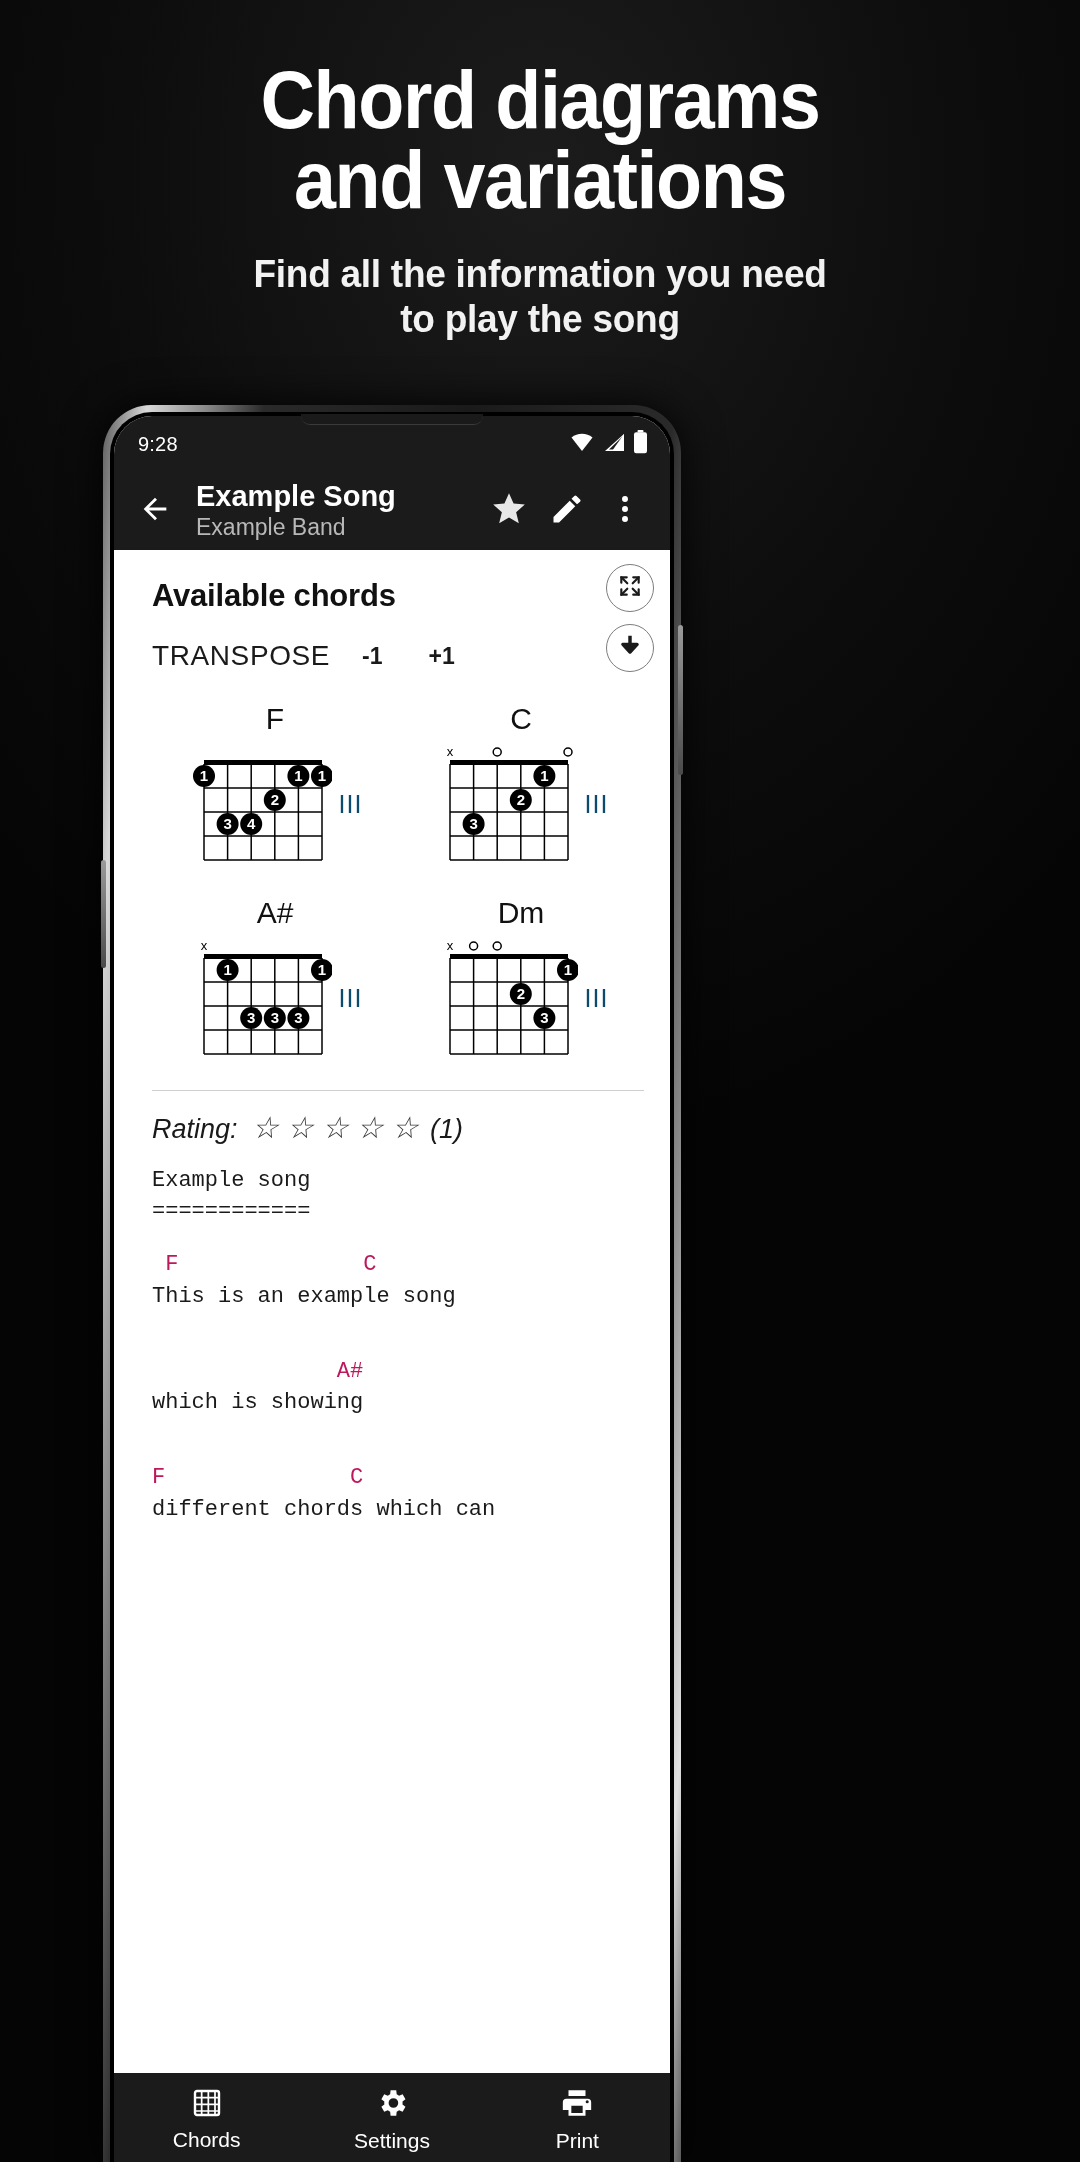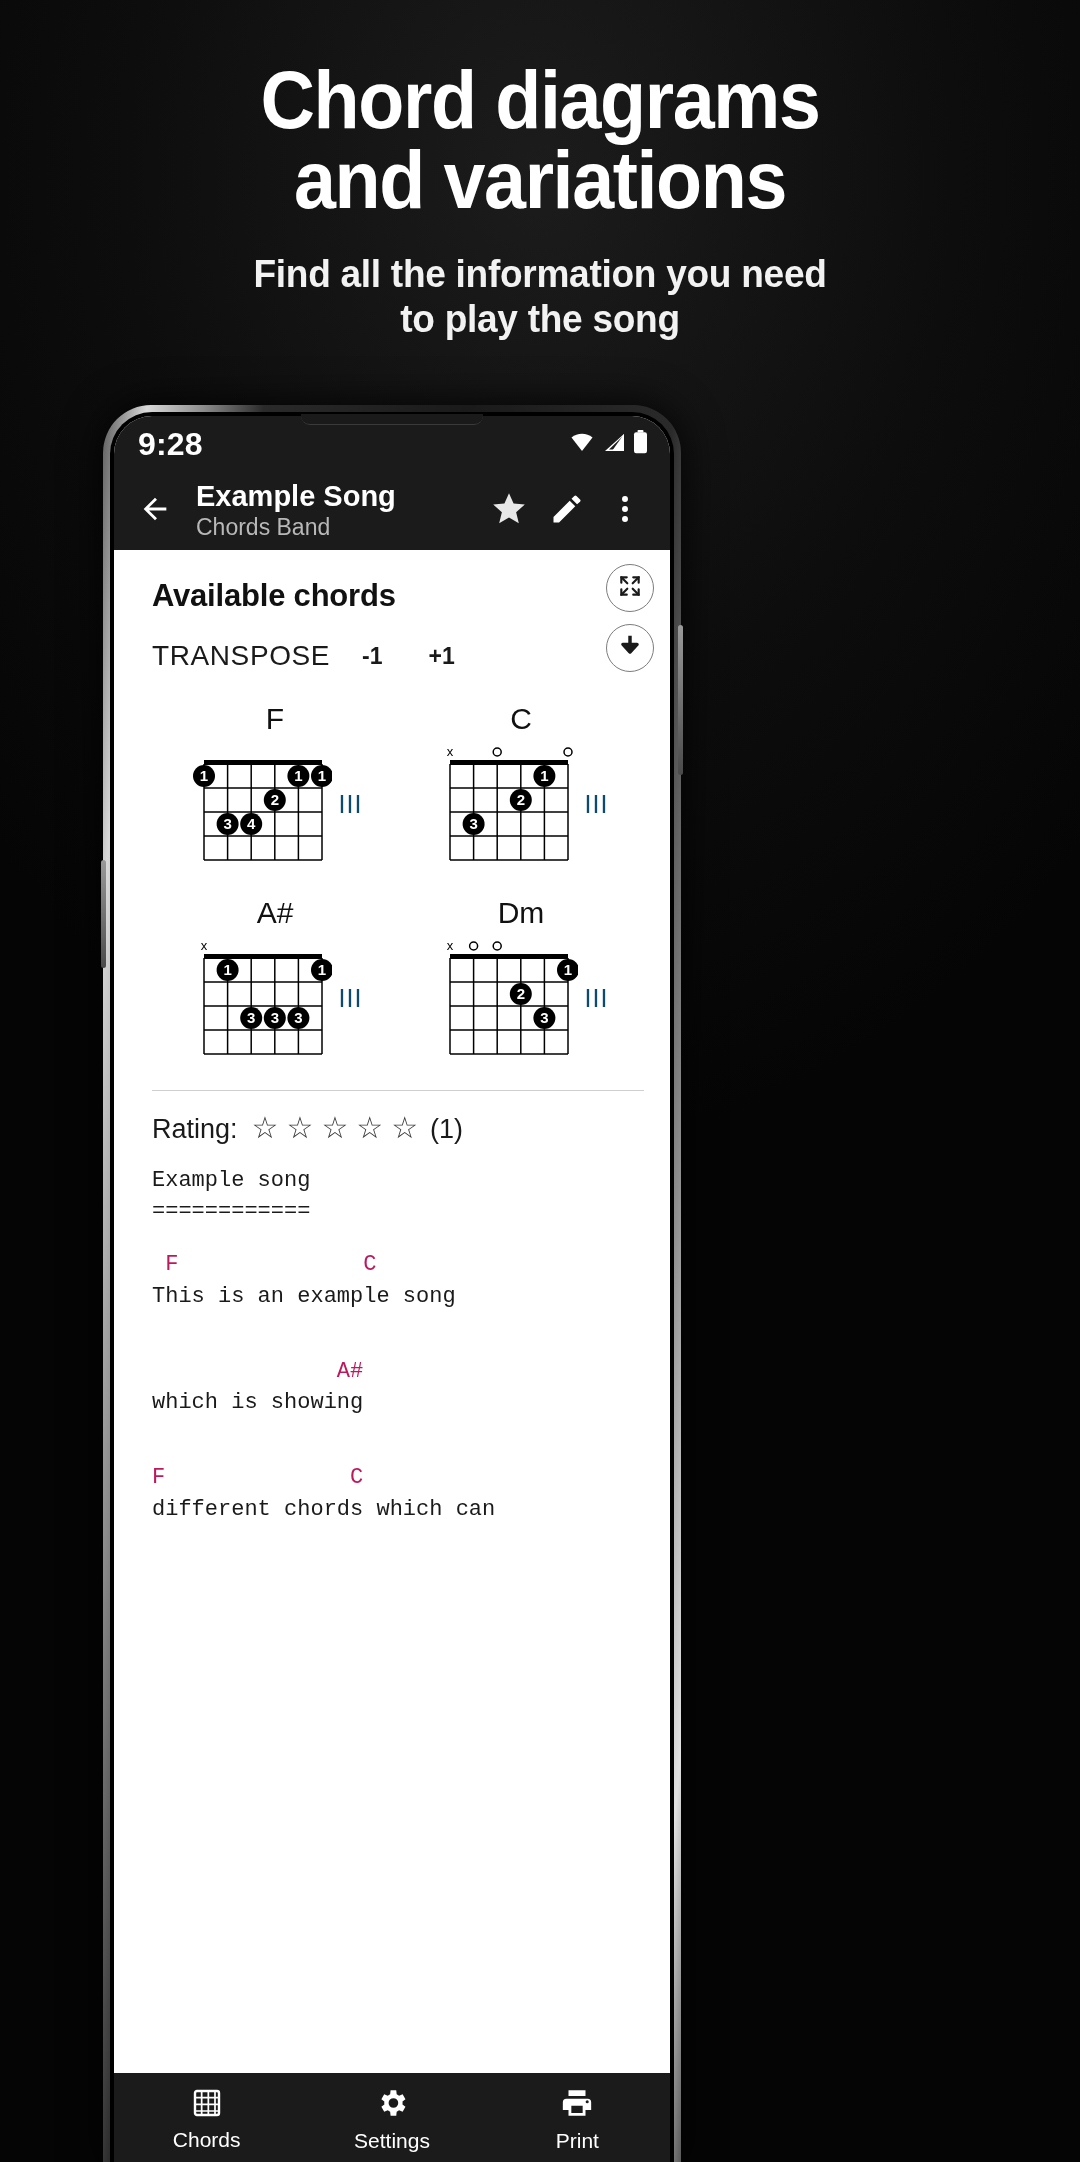--- a/index.html
+++ b/index.html
@@ -72,21 +72,21 @@
     border-bottom:1px solid #3a3a3a;
     z-index:5;
   }
 
   
   #statusbar {
     height:56px; background:#1b1b1b; color:#fff;
     display:flex; align-items:center; justify-content:space-between;
     padding:0 22px 0 24px; flex:0 0 auto;
   }
-  #clock { font-size:32px; font-weight:bold; letter-spacing:0.2px; }
+  #clock { font-size:20px; font-weight:normal; letter-spacing:0.2px; }
   #status-icons { display:flex; align-items:center; gap:7px; }
 
   
   #appbar {
     background:#1b1b1b; color:#fff; flex:0 0 auto;
     height:78px; display:flex; align-items:center; padding:0 16px 0 14px;
   }
   #back-btn { width:54px; height:54px; display:flex; align-items:center; justify-content:center; flex:0 0 auto; }
   #titlebox { flex:1 1 auto; padding-left:14px; min-width:0; }
   #song-title { font-size:29px; font-weight:bold; line-height:1.12; white-space:nowrap; }
@@ -115,21 +115,21 @@
     display:grid; grid-template-columns:1fr 1fr;
     row-gap:26px; padding:30px 26px 0 26px;
   }
   .chordcell { display:flex; flex-direction:column; align-items:center; }
   .chordname { font-size:30px; color:#111; margin-bottom:2px; }
   .diagwrap { display:flex; align-items:center; }
   .fretlabel { font-size:25px; color:#0c4a6e; margin-left:7px; letter-spacing:1px; }
 
   
   #divider { height:1px; background:#cfcfcf; margin:26px 26px 0 26px; }
-  #rating-row { display:flex; align-items:center; padding:22px 0 0 26px; font-size:27px; color:#1a1a1a; }
+  #rating-row { display:flex; align-items:center; padding:22px 0 0 26px; font-size:27px; color:#1a1a1a;font-style:italic; }
   #rating-label { margin-right:10px; }
   .rstar { margin:0 4px; font-size:30px; line-height:1; color:#3b3b3b; }
   #rating-count { margin-left:8px; }
 
   
   #lyrics {
     font-family:"Liberation Mono", monospace;
     font-size:22px; line-height:1.42; color:#1a1a1a;
     padding:20px 26px 0 26px; white-space:pre;
   }
@@ -195,21 +195,21 @@
       <div id="appbar">
         <div id="back-btn">
           <span>
             <svg width="34" height="34" viewBox="0 0 24 24">
                 <path d="M20 11H7.8l5.6-5.6L12 4l-8 8 8 8 1.4-1.4L7.8 13H20z" fill="#fff"></path>
               </svg>
           </span>
         </div>
         <div id="titlebox">
           <div id="song-title">Example Song</div>
-          <div id="song-artist">Chords Band</div>
+          <div id="song-artist">Example Band</div>
         </div>
         <div class="abtn">
           <span>
             <svg width="38" height="38" viewBox="0 0 24 24">
                 <path d="M12 17.3l-6.2 3.7 1.7-7L2 9.2l7.1-.6L12 2l2.9 6.6 7.1.6-5.5 4.8 1.7 7z" fill="#e8e8e8"></path>
               </svg>
           </span>
         </div>
         <div class="abtn">
           <span>

